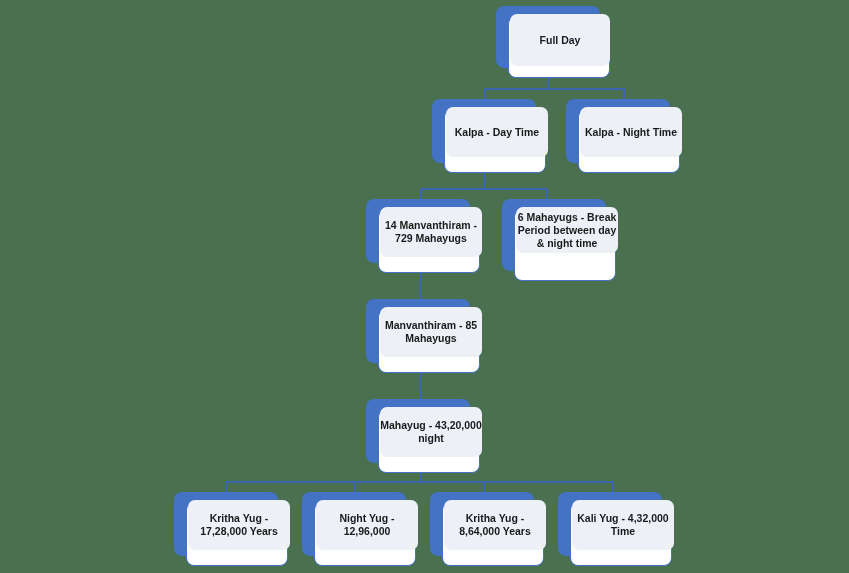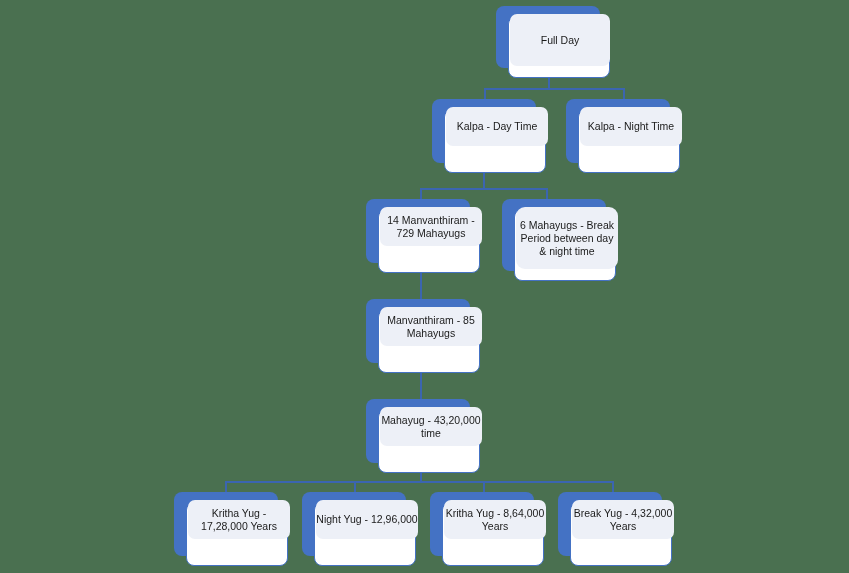--- a/index.html
+++ b/index.html
@@ -53,51 +53,51 @@
     border: 1px solid #4472c4;
     border-radius: 8px;
     box-sizing: border-box;
   }
   
   .node .panel {
     position: absolute;
     left: 14px;
     top: 8px;
     width: 102px;
-    height: 39px;
+    height: 50px;
     background: #edf0f7;
     border-radius: 7px;
     display: flex;
     align-items: center;
     justify-content: center;
   }
   .node .label {
     color: #1a1a1a;
     font-size: 10.5px;
-    font-weight: normal;
+    font-weight: bold;
     line-height: 13px;
     text-align: center;
     white-space: nowrap;
   }
   .node.wide .label { white-space: normal; width: 118px; }
 
   
   .node.n-fullday   { left: 496px; top: 6px;   }
   .node.n-fullday .plate { width: 104px; height: 62px; }
   .node.n-fullday .card  { width: 102px; height: 62px; }
   .node.n-fullday .panel { width: 100px; height: 52px; }
 
   .node.n-kday  { left: 432px; top: 99px;  }
   .node.n-knight{ left: 566px; top: 99px;  }
 
   .node.n-14man { left: 366px; top: 199px; }
   .node.n-6mah  { left: 502px; top: 199px; }
   .node.n-6mah .plate { height: 72px; }
   .node.n-6mah .card  { height: 72px; }
-  .node.n-6mah .panel { height: 62px; border-radius: 9px; }
+  .node.n-6mah .panel { height: 46px; }
 
   .node.n-man71 { left: 366px; top: 299px; }
   .node.n-mahayug { left: 366px; top: 399px; }
 
   .node.n-kritha { left: 174px; top: 492px; }
   .node.n-dretha { left: 302px; top: 492px; }
   .node.n-dwabara{ left: 430px; top: 492px; }
   .node.n-kali   { left: 558px; top: 492px; }
 </style>
 </head>
@@ -171,21 +171,21 @@
     <div class="card"></div>
     <div class="panel">
       <span class="label">Manvanthiram - 85 Mahayugs</span>
     </div>
   </div>
 
   <div class="node n-mahayug wide">
     <div class="plate"></div>
     <div class="card"></div>
     <div class="panel">
-      <span class="label">Mahayug - 43,20,000 time</span>
+      <span class="label">Mahayug - 43,20,000 night</span>
     </div>
   </div>
 
   <div class="node n-kritha wide">
     <div class="plate"></div>
     <div class="card"></div>
     <div class="panel">
       <span class="label">Kritha Yug - 17,28,000 Years</span>
     </div>
   </div>
@@ -203,17 +203,17 @@
     <div class="card"></div>
     <div class="panel">
       <span class="label">Kritha Yug - 8,64,000 Years</span>
     </div>
   </div>
 
   <div class="node n-kali wide">
     <div class="plate"></div>
     <div class="card"></div>
     <div class="panel">
-      <span class="label">Break Yug - 4,32,000 Years</span>
+      <span class="label">Kali Yug - 4,32,000 Time</span>
     </div>
   </div>
 
 </div>
 
 </body></html>

